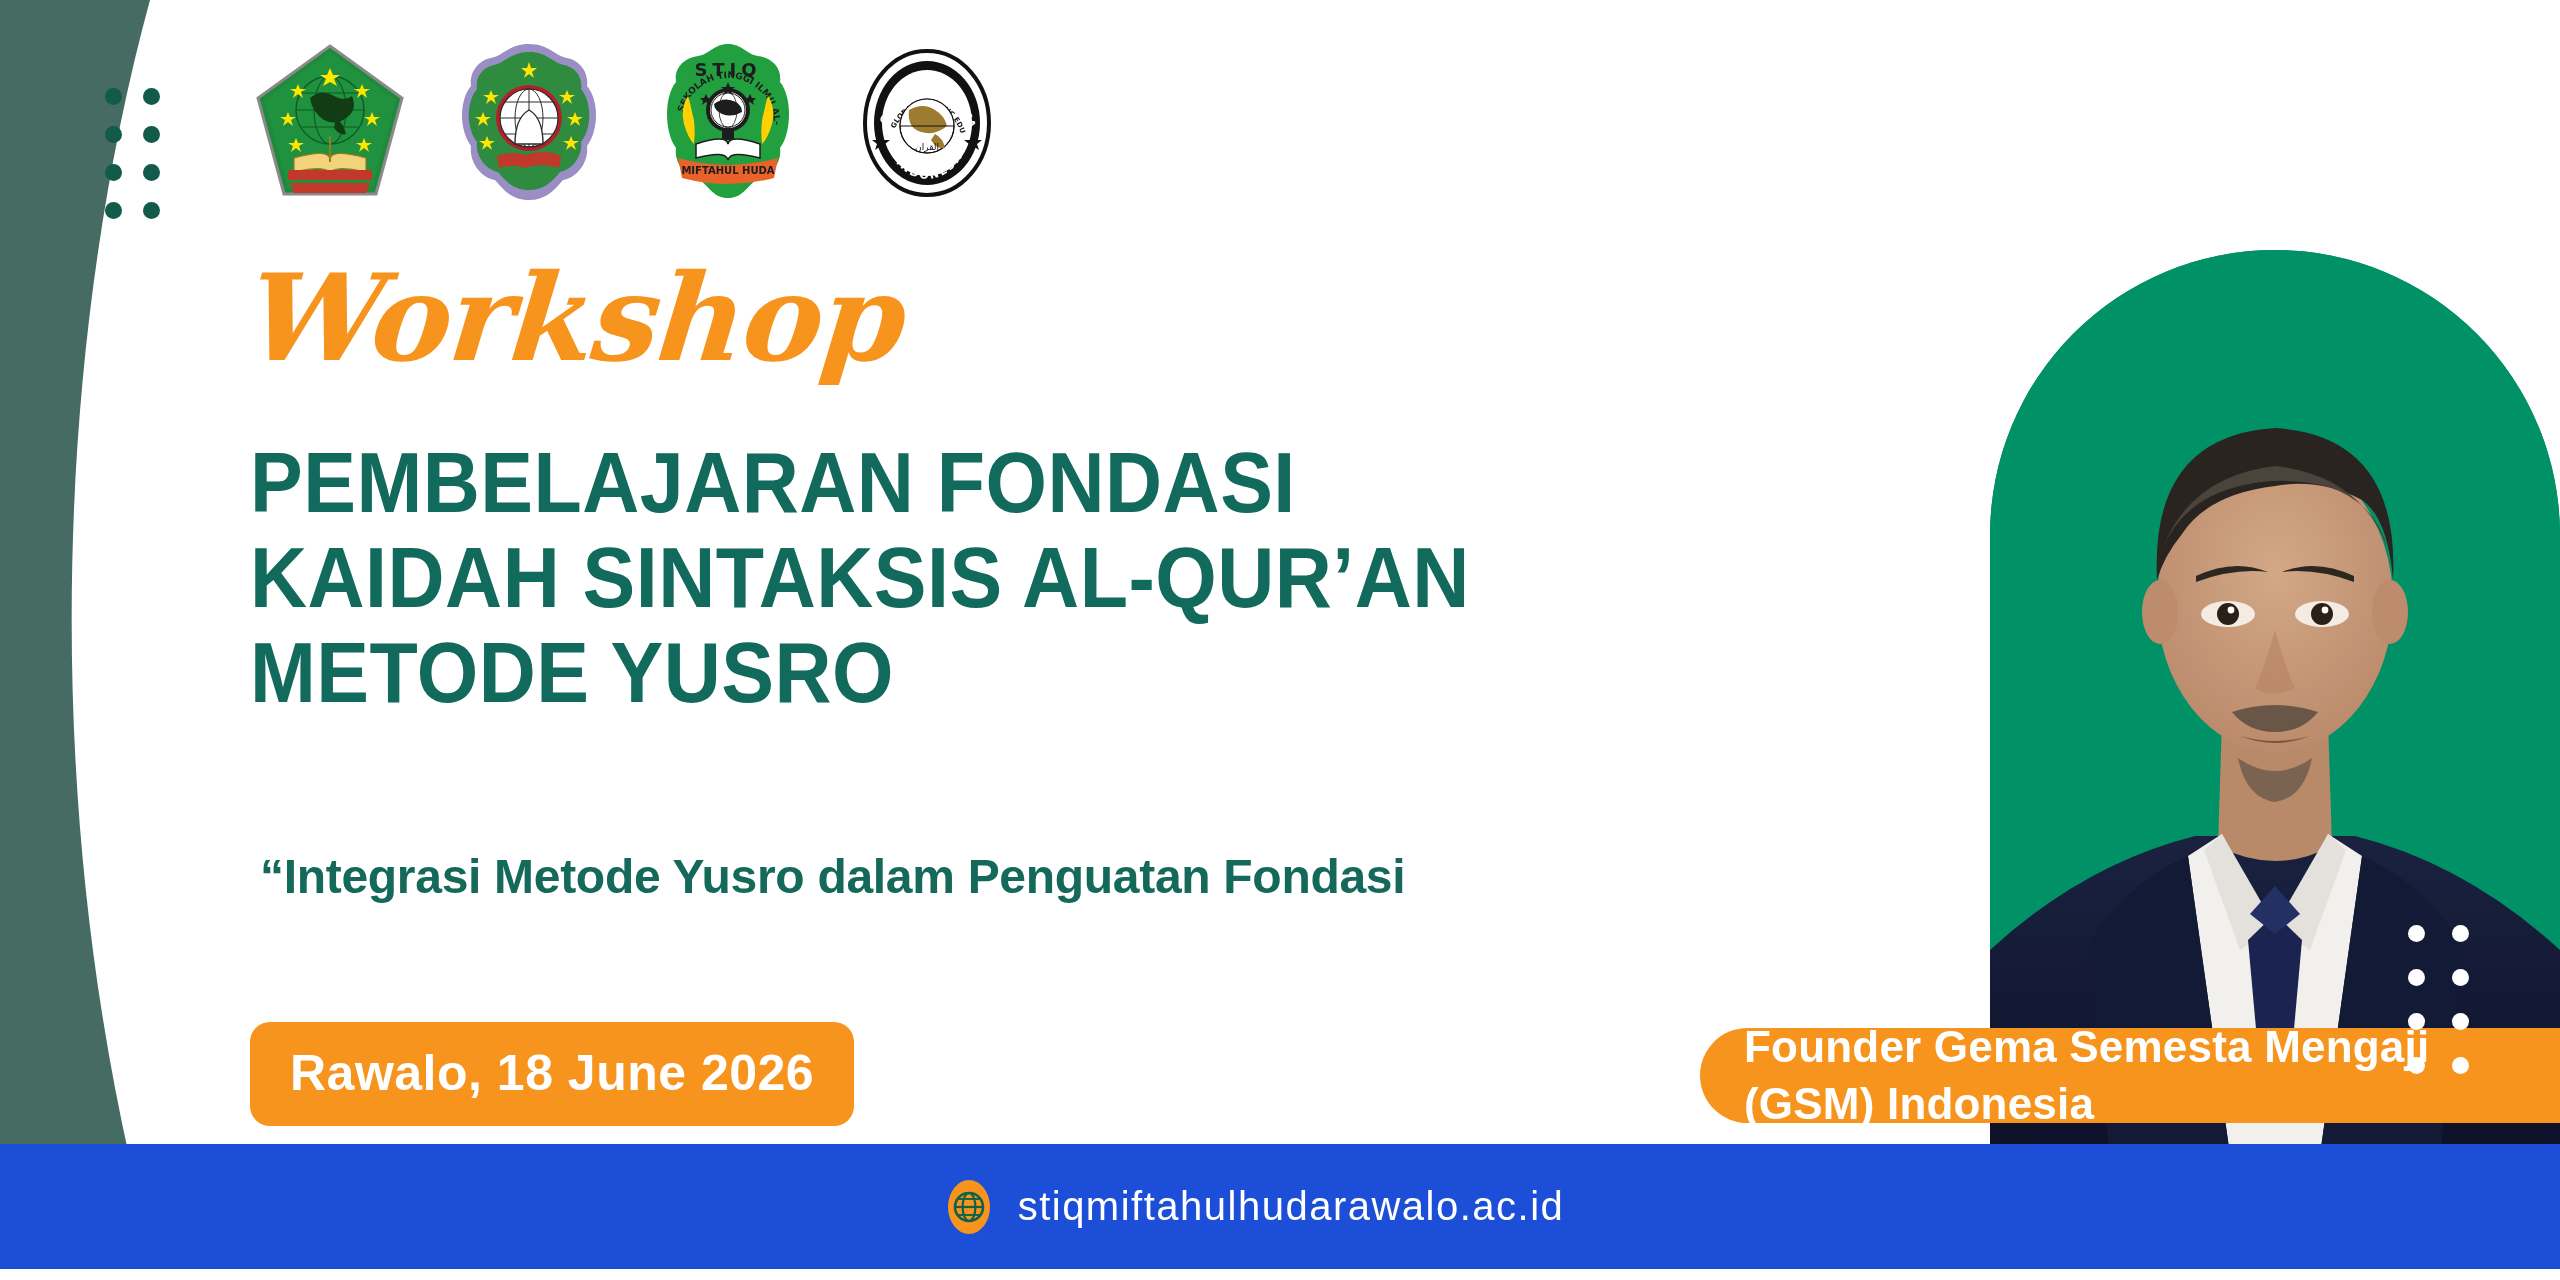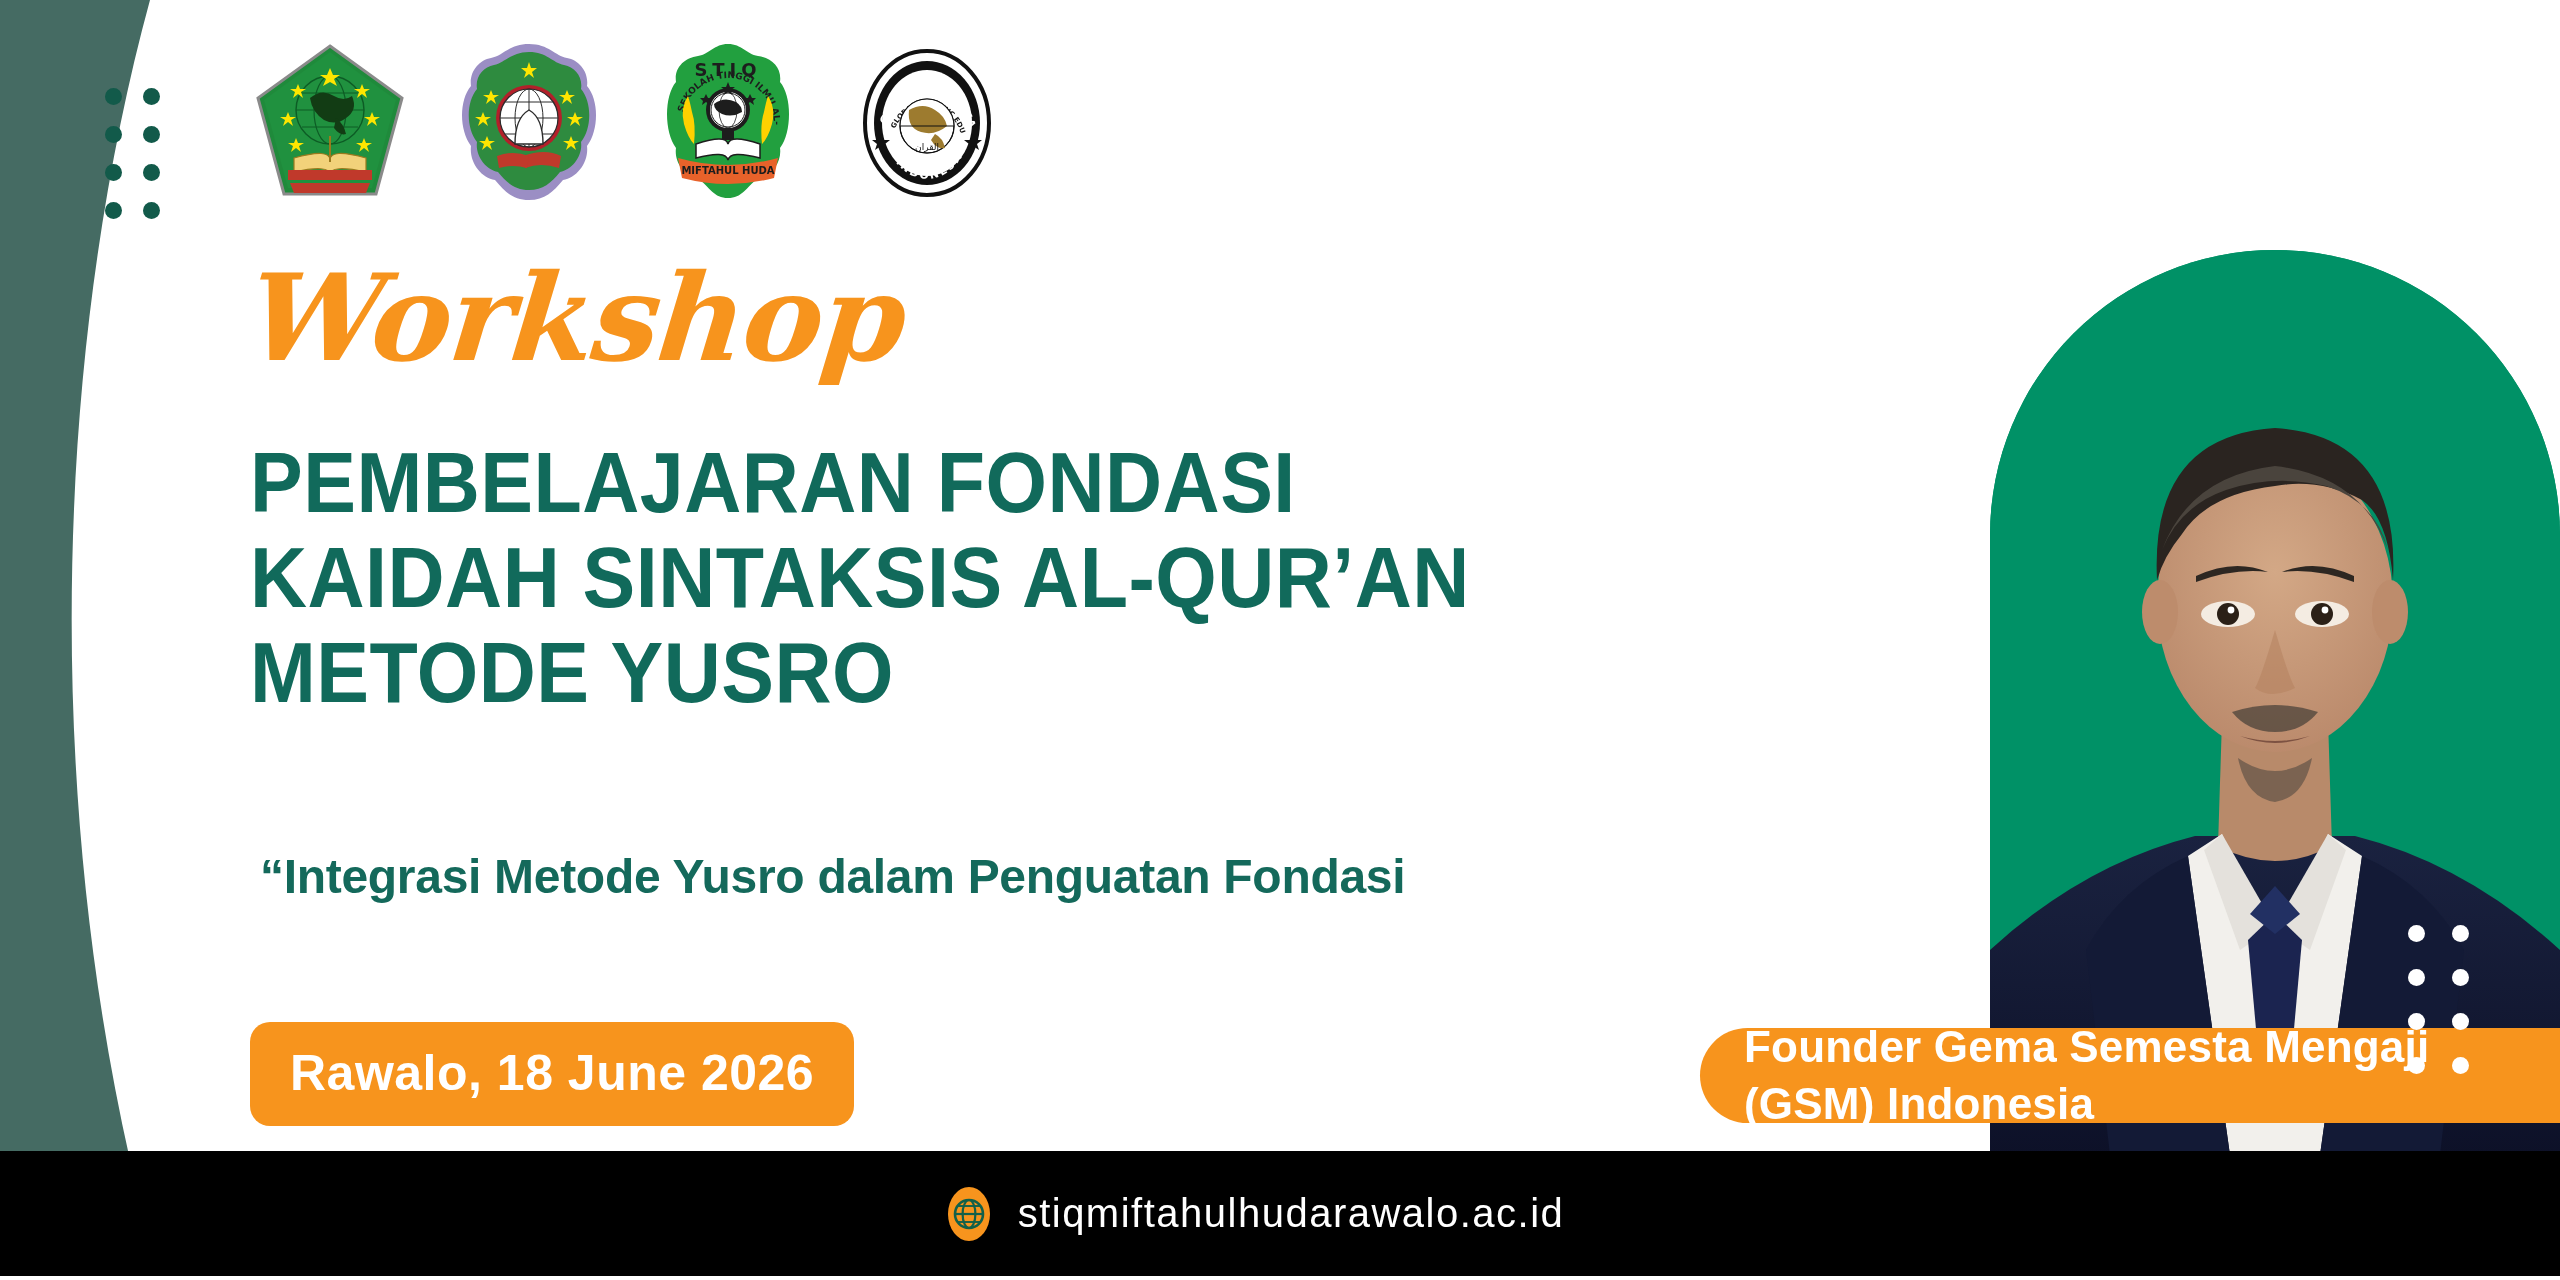--- a/index.html
+++ b/index.html
@@ -19,23 +19,23 @@
 
   
   .left-curve {
     position:absolute; left:0; top:0;
     width:260px; height:1160px;
     z-index:1;
   }
 
   
   .footer-bar {
-    position:absolute; left:0; bottom:4px;
+    position:absolute; left:0; bottom:11px;
     width:2560px; height:125px;
-    background:#000000;
+    background:#1d4ed8;
     z-index:6;
     display:flex; align-items:center; justify-content:center;
     gap:28px;
   }
   .footer-item { display:flex; align-items:center; gap:22px; }
   .footer-icon {
     width:54px; height:54px;
     display:flex; align-items:center; justify-content:center;
     flex:0 0 auto;
   }

